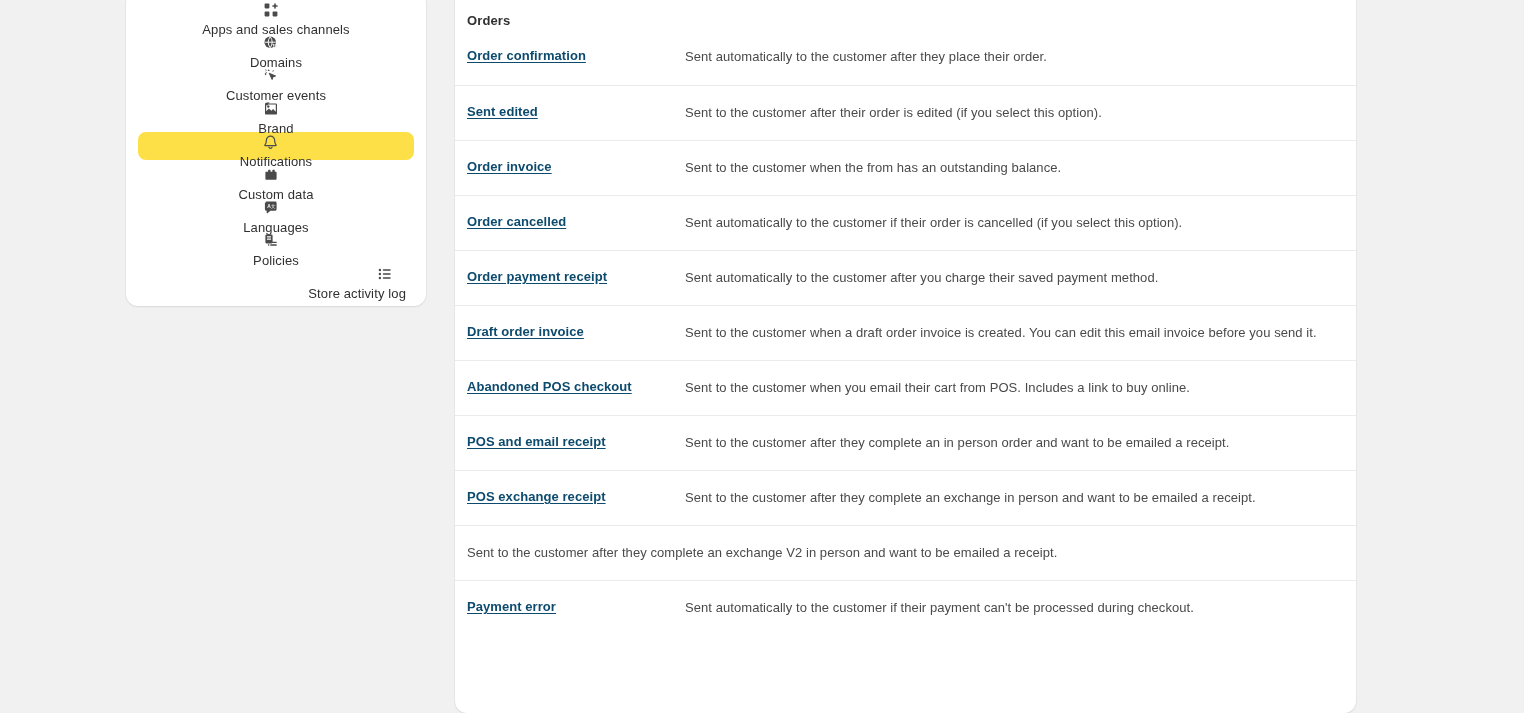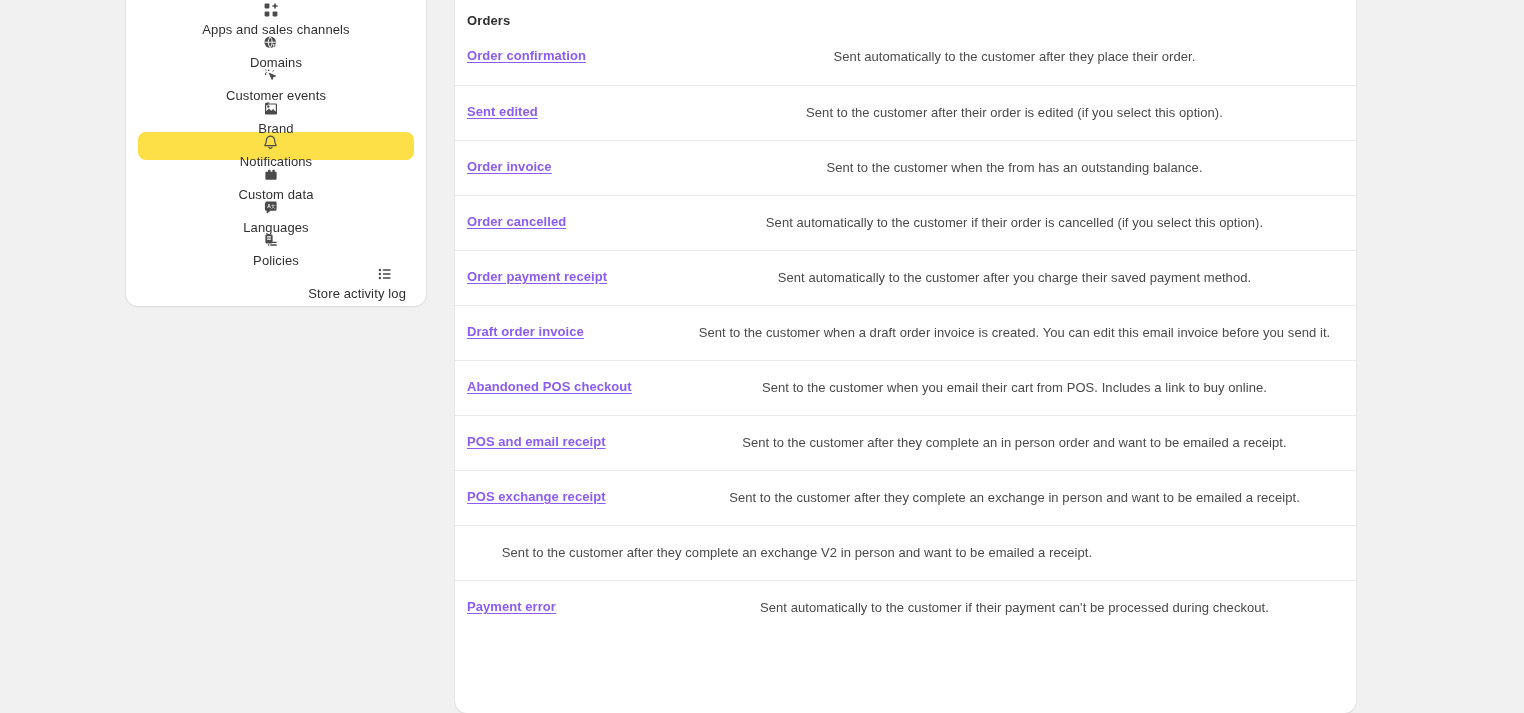--- a/index.html
+++ b/index.html
@@ -110,39 +110,38 @@
     padding-top: 6px;
     min-height: 45px;
   }
 
   .row-link-cell {
     flex: 0 0 218px;
     padding-right: 12px;
   }
 
   .row-link {
-    color: #8b5cf6;
+    color: #0c4a6e;
     font-size: 13px;
     font-weight: bold;
     line-height: 20px;
     text-decoration: underline;
     text-underline-offset: 2px;
     cursor: pointer;
     letter-spacing: 0.005em;
     margin-top: 48px;
   }
 
   .row-desc {
     flex: 1 1 auto;
     font-size: 13px;
     line-height: 21px;
     color: #4a4a4a;
     letter-spacing: 0.005em;
     max-width: 660px;
-    text-align: center;
   }
 </style>
 </head>
 <body>
 
 <div class="page">
 
   <nav class="sidebar-card">
       <a class="nav-item">
         <span class="nav-icon">

